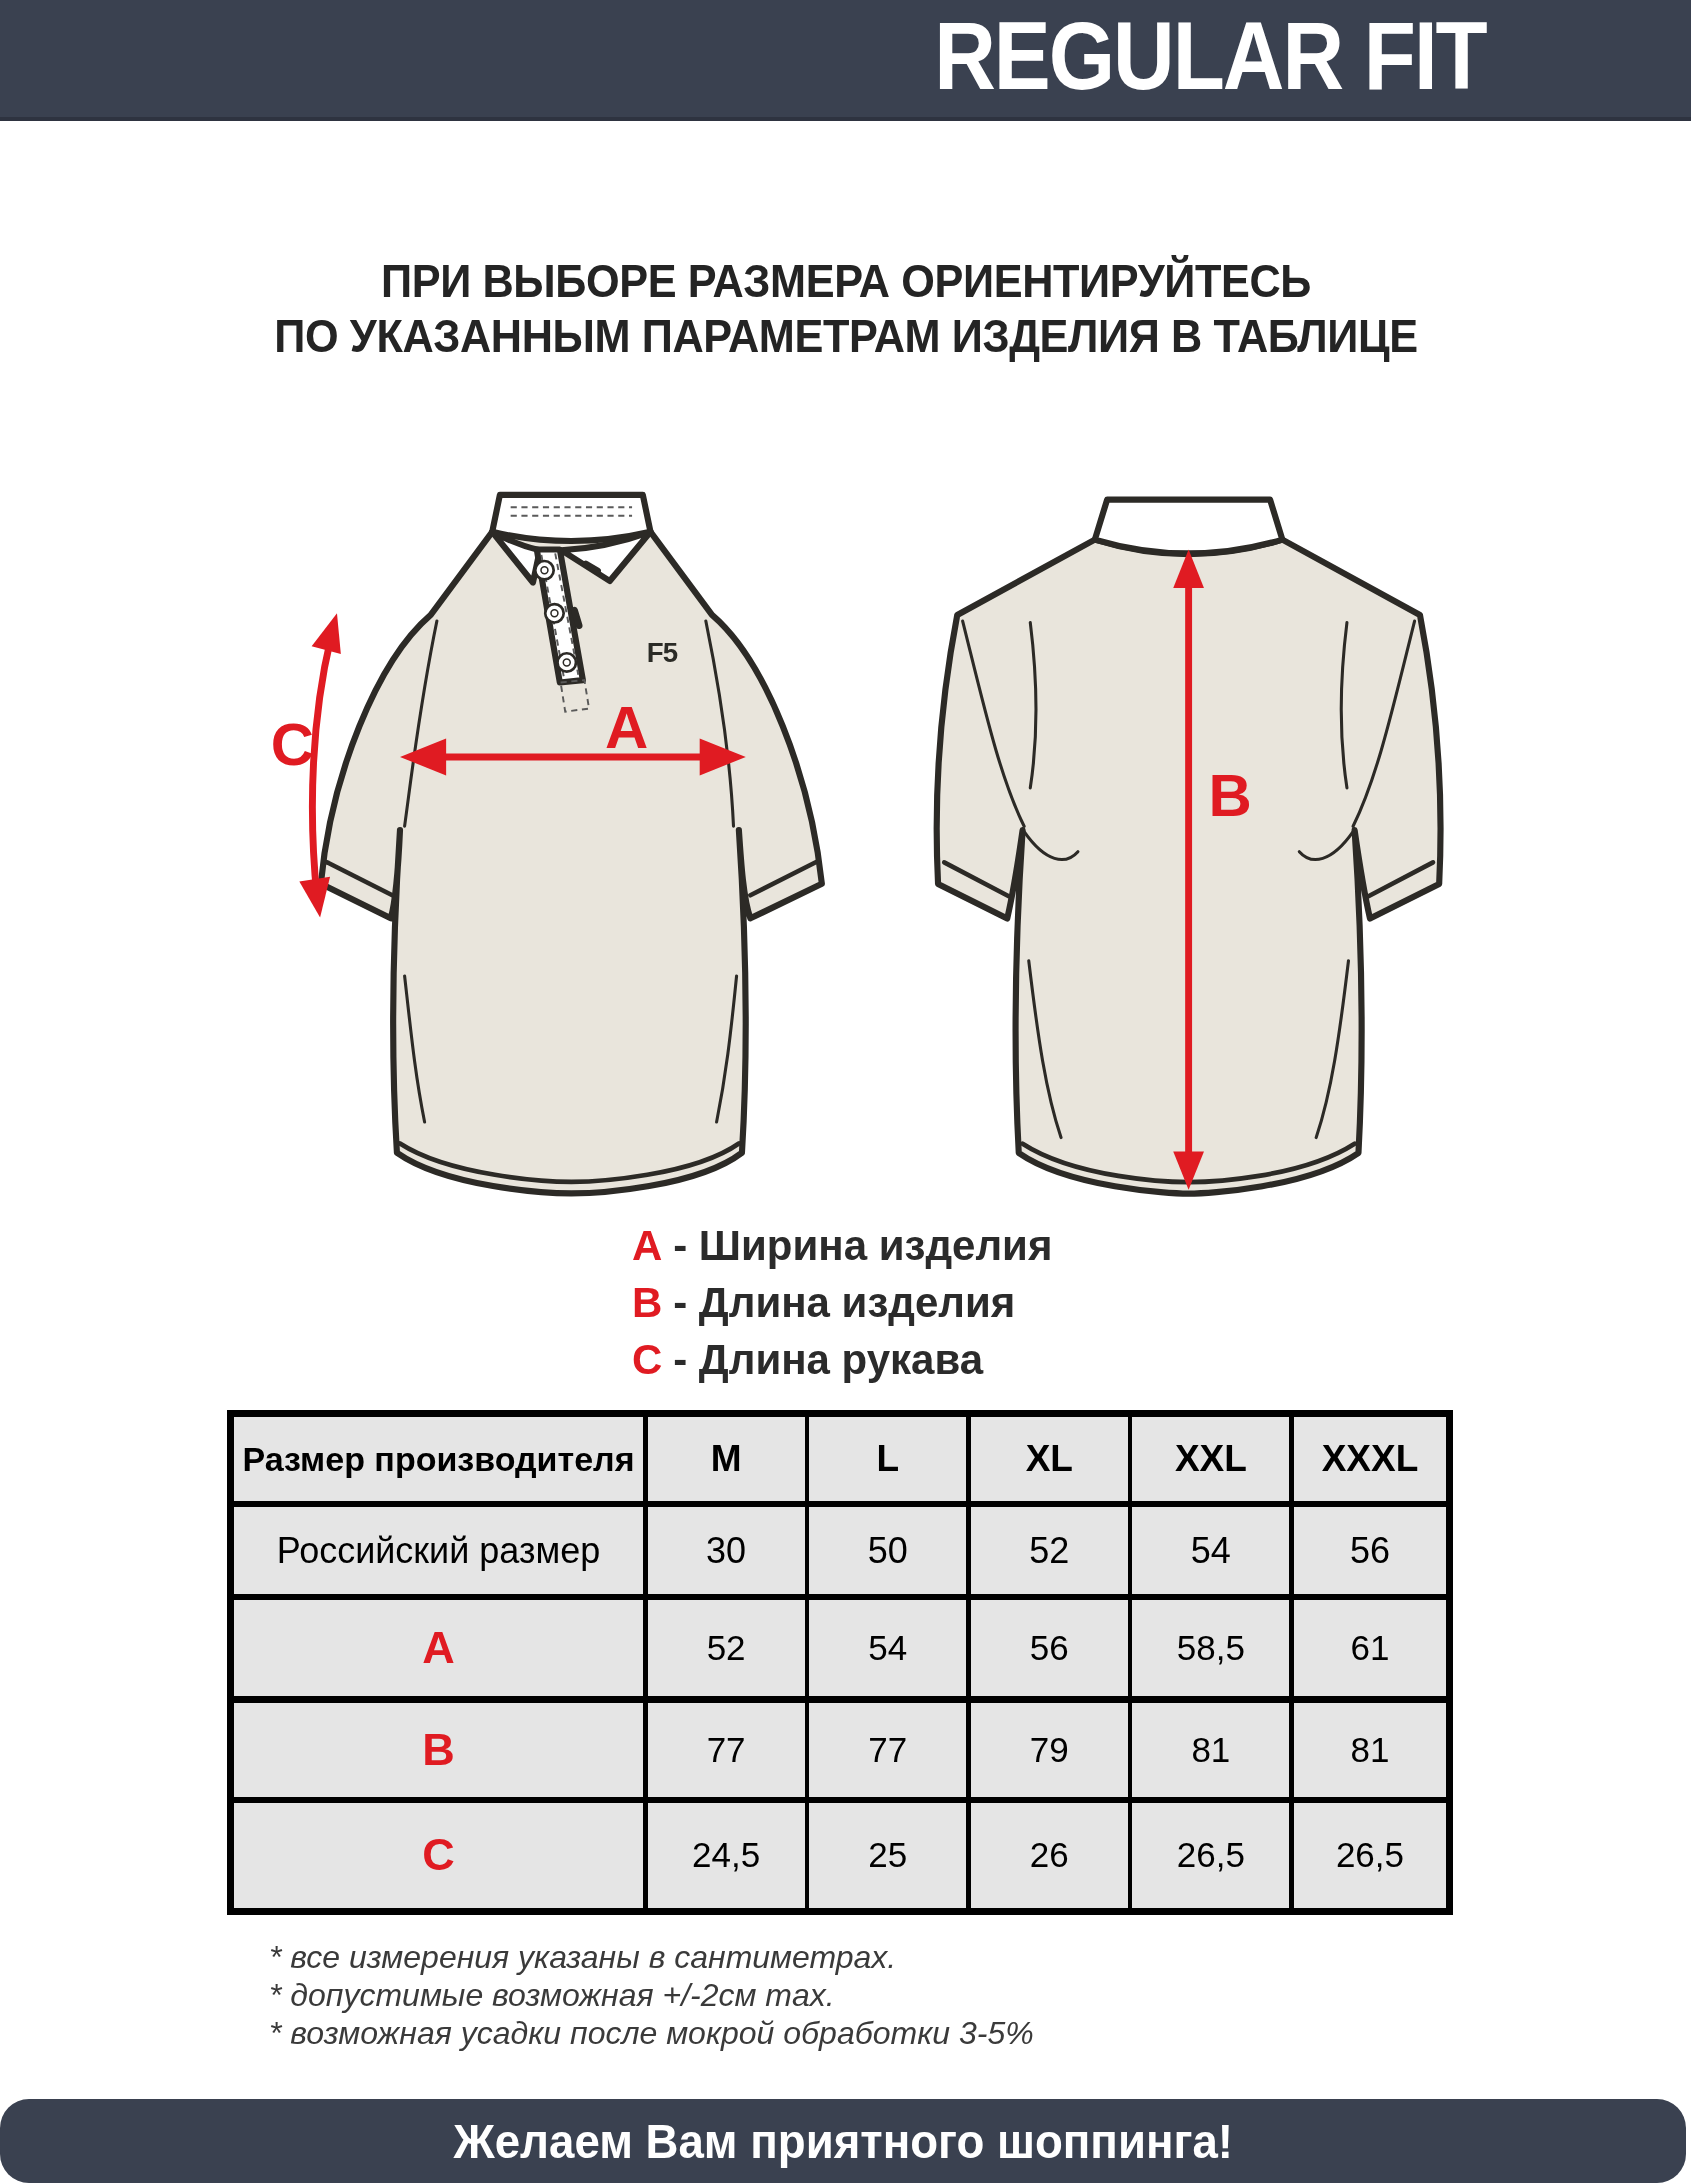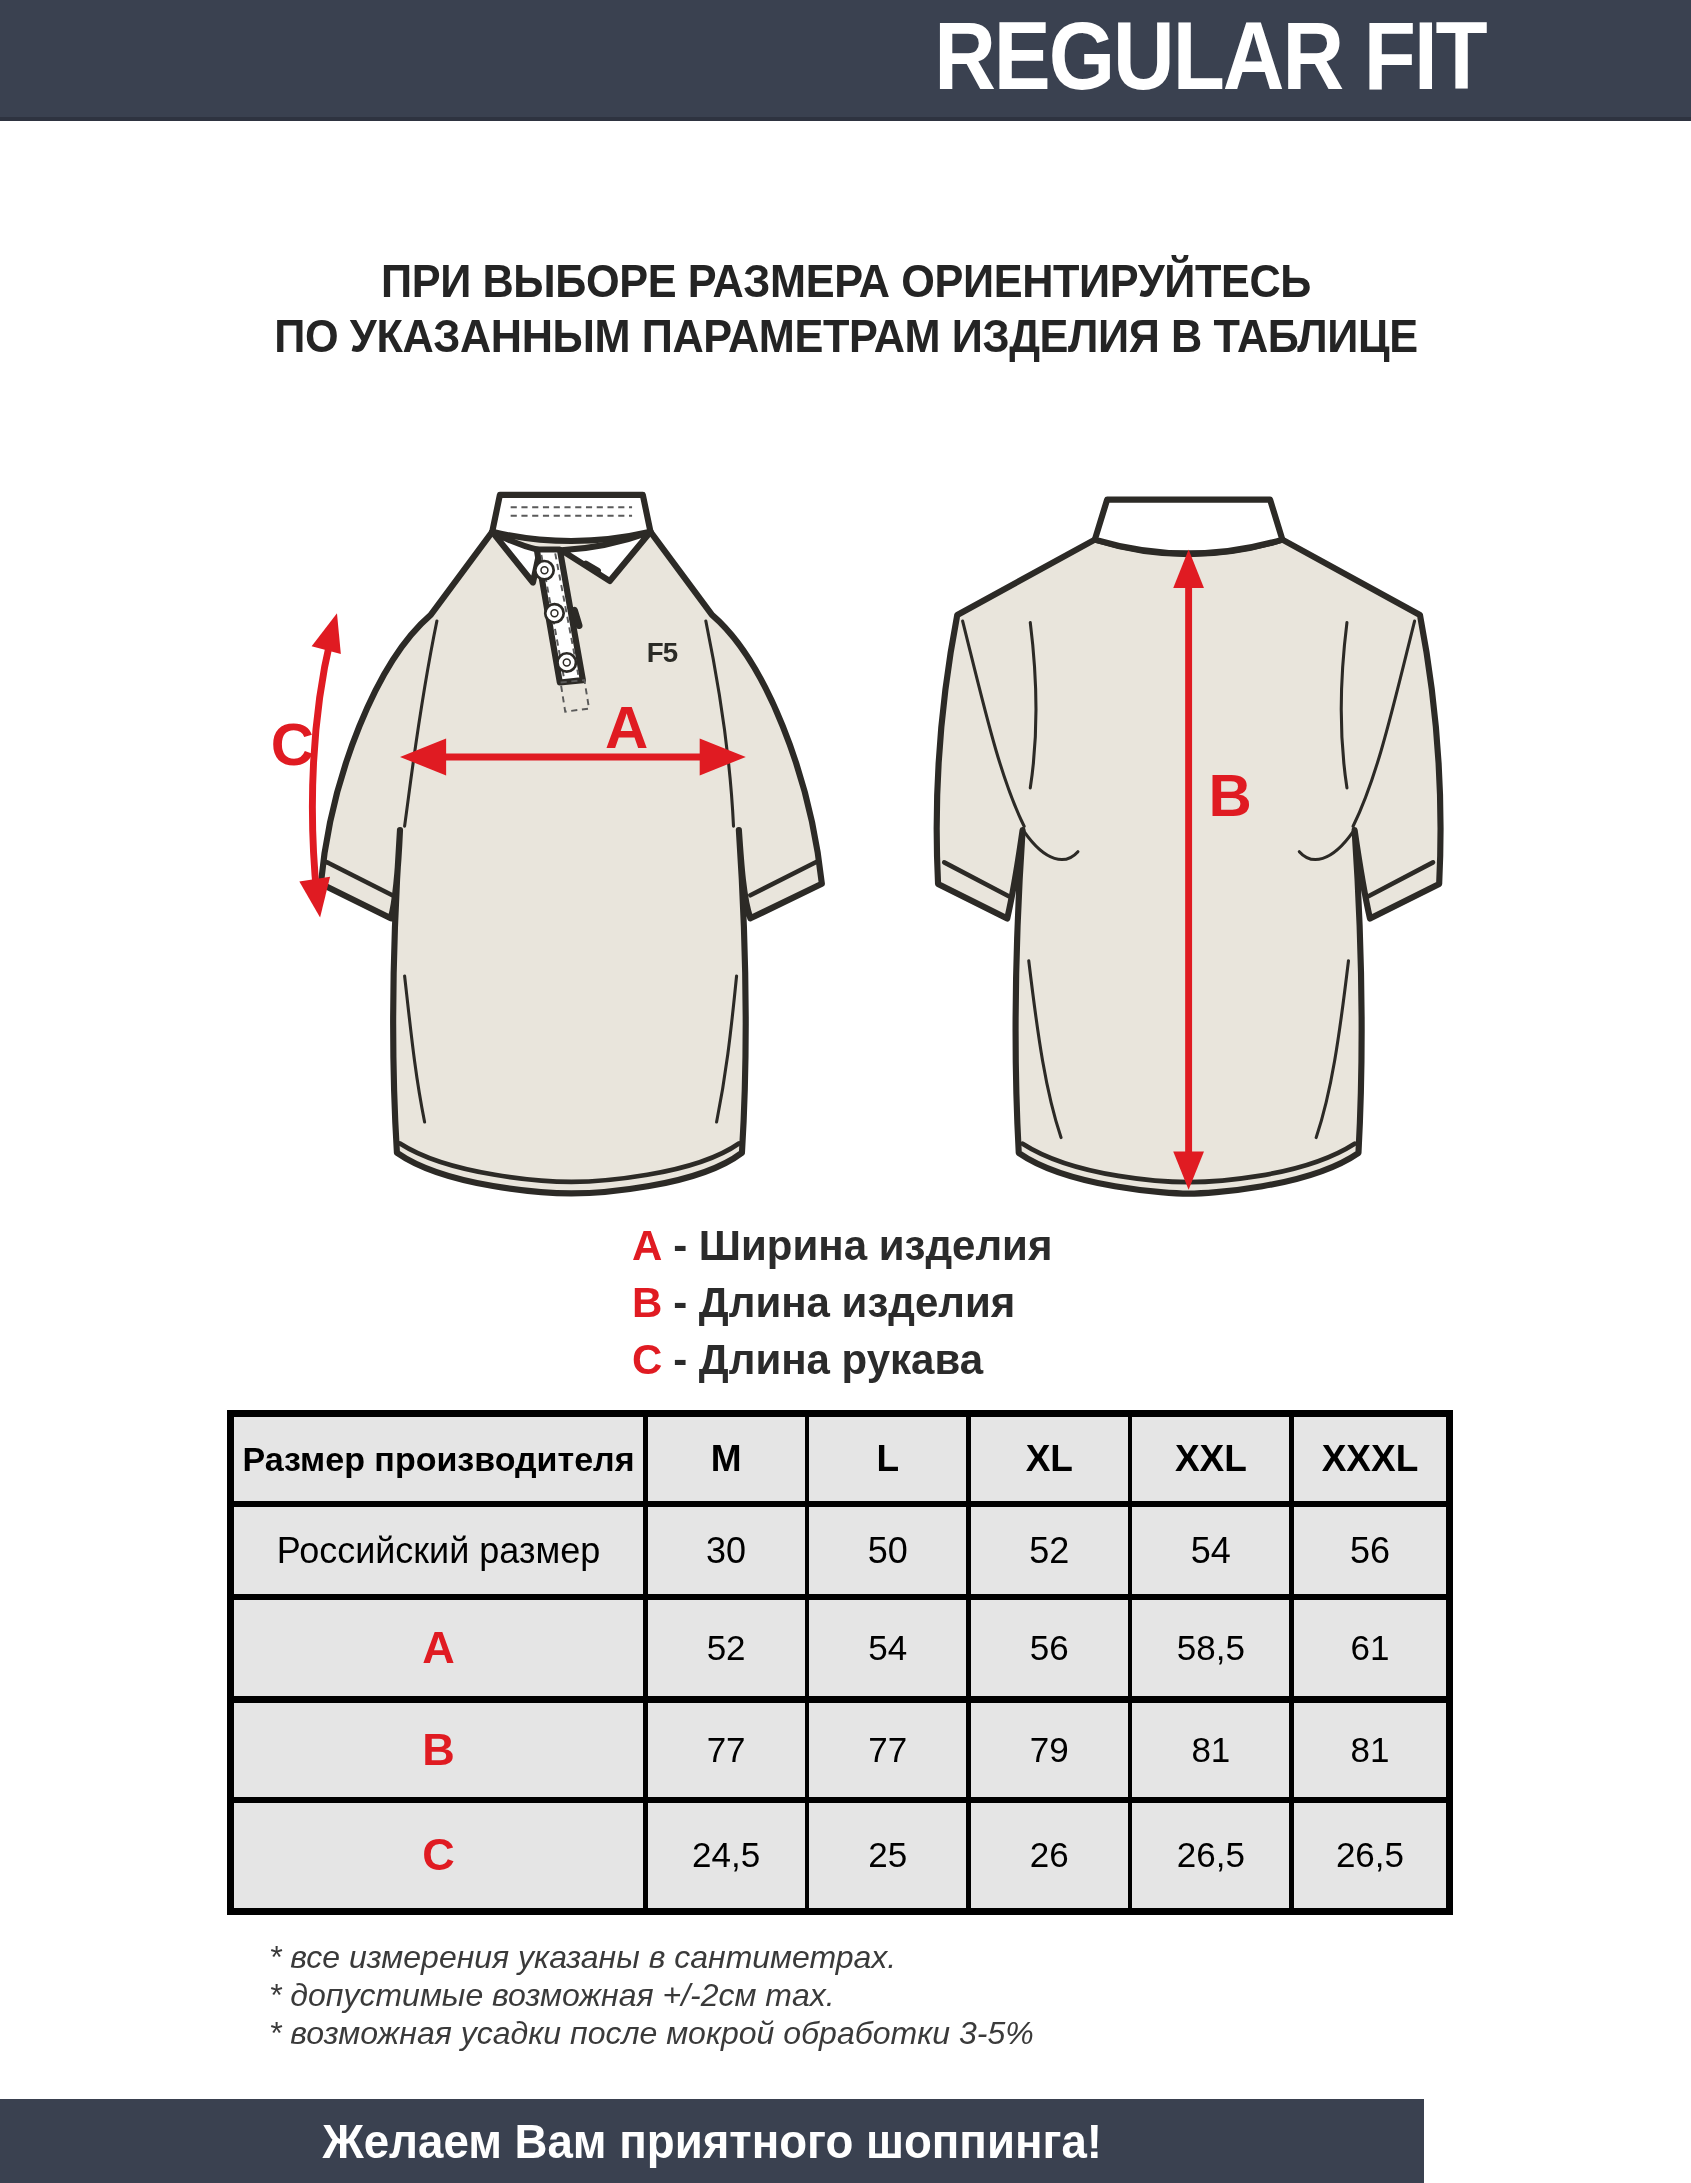--- a/index.html
+++ b/index.html
@@ -13,22 +13,22 @@
   .top-bar {
     position:absolute; left:0; top:0; width:1692px; height:121px;
     background:#3a4150; border-bottom:4.6px solid #2e3340;padding-left:31px;
   }
   .top-bar-title {
     position:absolute; right:206px; top:50%;
     transform:translateY(-53%) scaleX(0.88); transform-origin:right center;
     color:#ffffff; font-weight:bold; font-size:97px; letter-spacing:-2.3px; white-space:nowrap;
   }
   .bottom-bar {
-    position:absolute; left:0; top:2099px; width:1424px; height:84px;
-    background:#3a4150; display:flex; align-items:center; justify-content:center;
+    position:absolute; left:0; top:2099px; width:1686px; height:84px;
+    background:#3a4150; display:flex; align-items:center; justify-content:center;border-radius:29px;
   }
   .bottom-bar-text {
     color:#ffffff; font-weight:bold; font-size:48px; white-space:nowrap;
     transform:scaleX(0.95);
   }
 
   
   .heading {
     position:absolute; left:0; top:254px; width:1692px; text-align:center;
     color:#242424; font-weight:bold; font-size:46px; line-height:55px;

